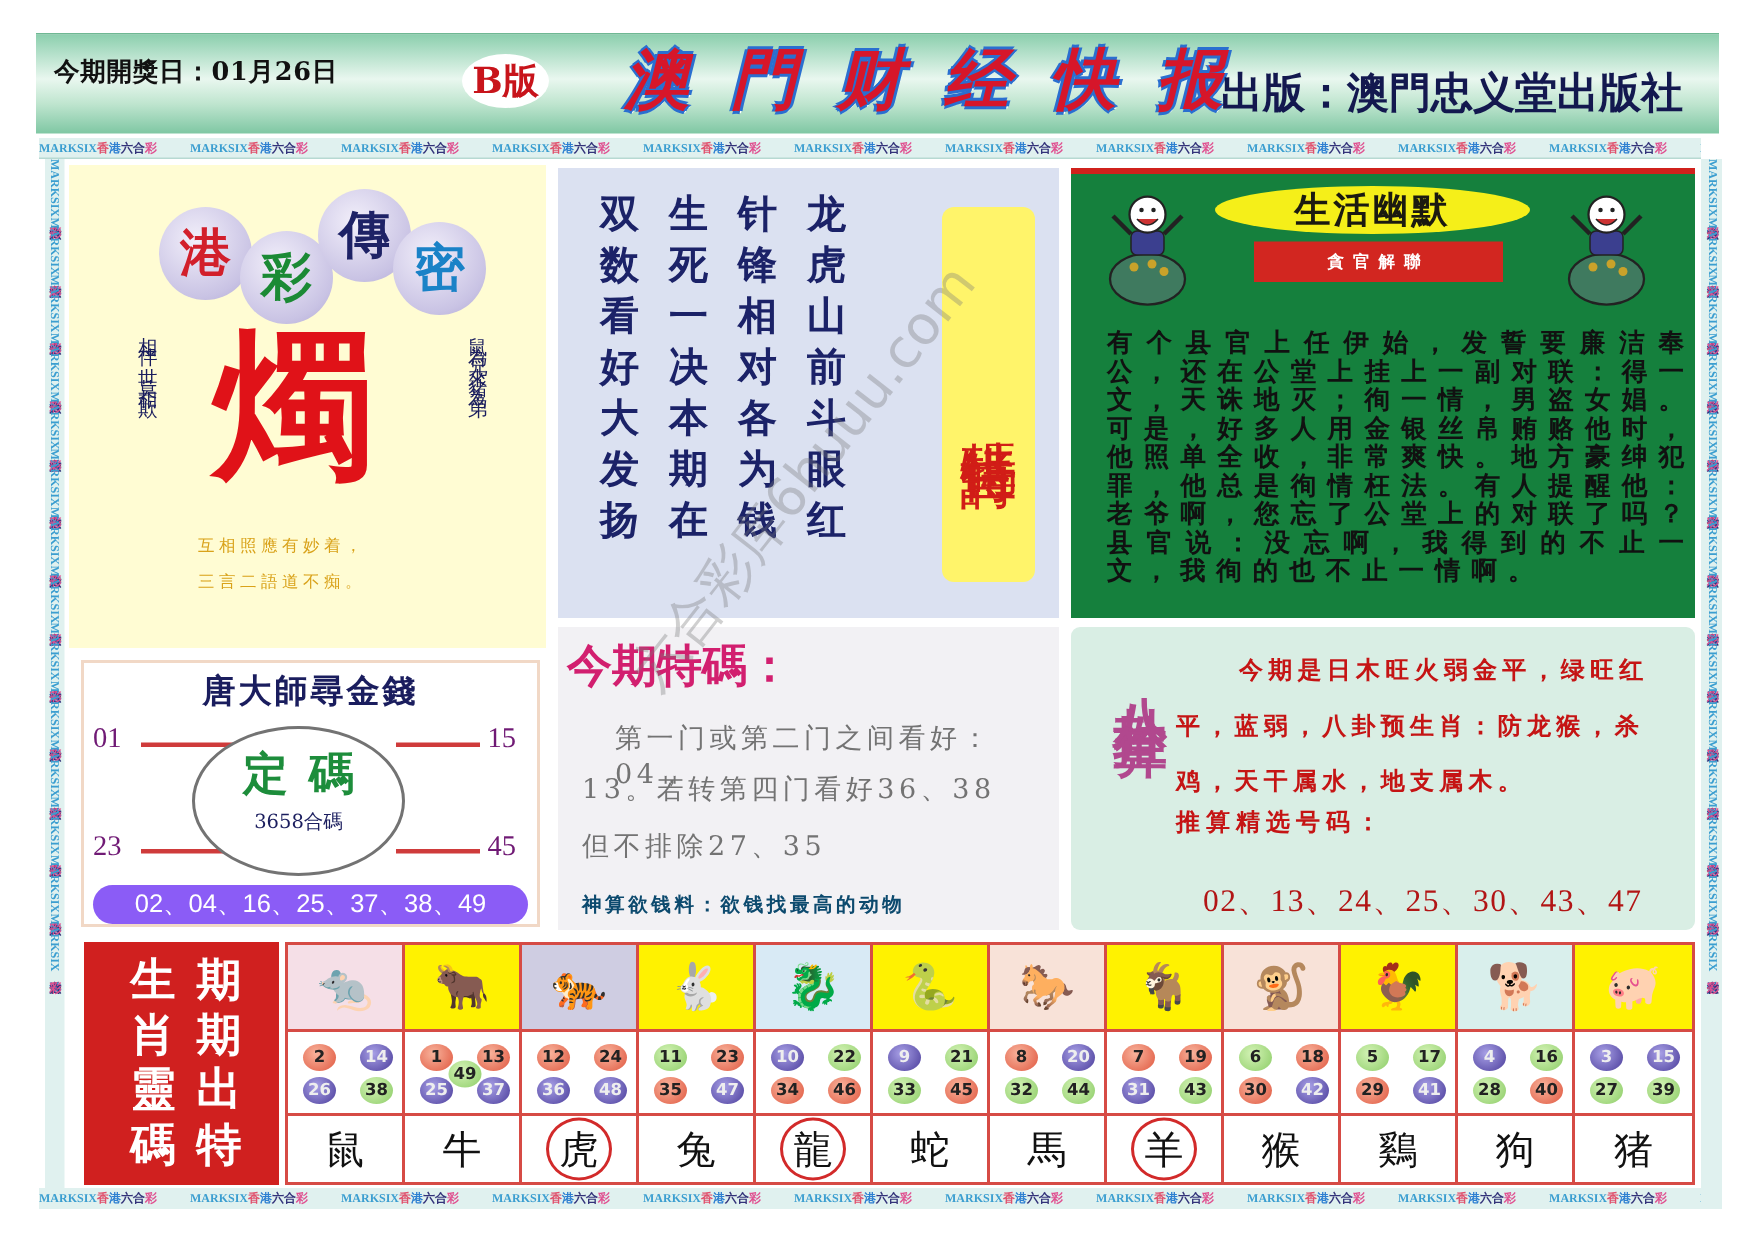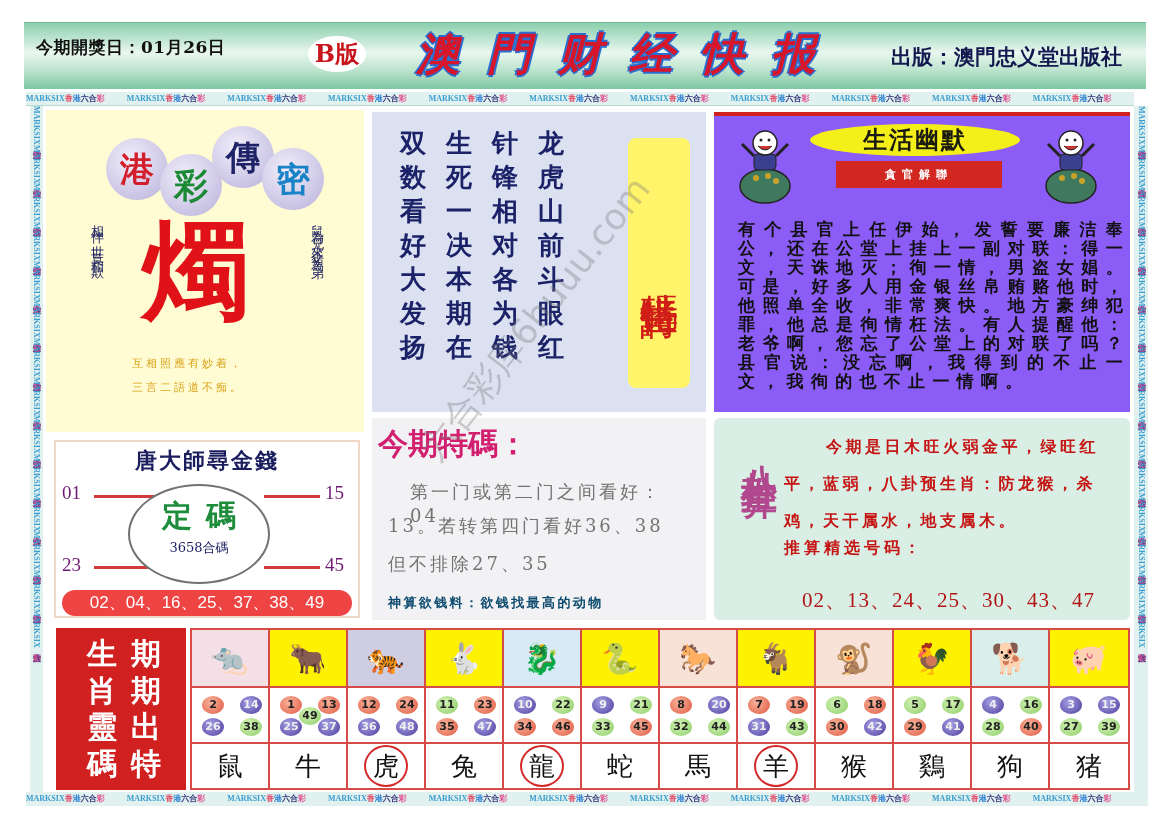--- a/index.html
+++ b/index.html
@@ -18,21 +18,21 @@
     background: #fff; color: #c8141b; font-size: 24px; font-weight: bold; text-align: center; line-height: 36px;
     font-family: "DejaVu Serif", serif;
   }
   .masthead { position: absolute; left: 392px; top: 4px; display: flex; gap: 27px; }
   .masthead span {
     font-size: 44px; font-weight: bold; color: #d6162a; line-height: 54px;
     font-family: "DejaVu Serif", serif;
     text-shadow: 2px 0 #2a6fd0, -2px 0 #2a6fd0, 0 2px #2a6fd0, 0 -2px #2a6fd0, 1px 1px #fff;
     font-style: italic;
   }
-  .publisher { position: absolute; right: 24px; top: 20px; font-size: 21px; font-weight: bold; color: #13184f; font-family: "DejaVu Sans", sans-serif; }
+  .publisher { position: absolute; right: 24px; top: 20px; font-size: 28px; font-weight: bold; color: #13184f; font-family: "DejaVu Sans", sans-serif; }
 
   
   .strip {
     position: absolute; background: #e0f1ef; color: #3aa3c9; font-size: 8px; font-weight: bold;
     overflow: hidden; white-space: nowrap; font-family: "Liberation Serif", serif;
   }
   .strip-top { left: 26px; top: 92px; width: 1108px; height: 14px; line-height: 14px; border-bottom: 1px solid #b7d9d2; }
   .strip-bottom { left: 26px; top: 792px; width: 1108px; height: 14px; line-height: 14px; }
   .strip-left { left: 30px; top: 106px; width: 13px; height: 686px; writing-mode: vertical-rl; line-height: 13px; }
   .strip-right { left: 1134px; top: 106px; width: 14px; height: 700px; writing-mode: vertical-rl; line-height: 14px; }
@@ -81,37 +81,37 @@
   .red-line { position: absolute; height: 3px; background: #cf3b3b; }
   .rl-1 { left: 38px; top: 53px; width: 66px; } .rl-2 { left: 208px; top: 53px; width: 56px; }
   .rl-3 { left: 38px; top: 124px; width: 66px; } .rl-4 { left: 208px; top: 124px; width: 56px; }
   .ding-oval {
     position: absolute; left: 72px; top: 42px; width: 142px; height: 100px; border: 2px solid #737373; border-radius: 50%;
     background: #fff; text-align: center;
   }
   .ding-title { display: block; margin-top: 10px; font-size: 30px; color: #1d8d3b; font-weight: bold; letter-spacing: 14px; padding-left: 14px; font-family: "DejaVu Serif", serif; }
   .ding-sub { display: block; margin-top: 2px; font-size: 13px; color: #1a1d5e; font-family: "DejaVu Serif", serif; }
   .num-pill {
-    position: absolute; left: 6px; top: 148px; width: 290px; height: 26px; background: #ef4444; border-radius: 14px;
+    position: absolute; left: 6px; top: 148px; width: 290px; height: 26px; background: #8b5cf6; border-radius: 14px;
     color: #fff; font-size: 17px; text-align: center; line-height: 26px; font-family: "Liberation Sans", sans-serif;
   }
 
   
   .panel-poem { position: absolute; left: 372px; top: 112px; width: 334px; height: 300px; background: #dbe1f1; }
   .poem-cols { position: absolute; left: 28px; top: 14px; display: flex; gap: 20px; }
   .poem-col { display: flex; flex-direction: column; }
   .poem-col span { font-size: 26px; font-weight: bold; color: #1b2268; line-height: 34px; font-family: "DejaVu Serif", serif; }
   .poem-tag {
     position: absolute; left: 256px; top: 26px; width: 62px; height: 250px; background: #fff46a; border-radius: 8px;
     writing-mode: vertical-rl; font-size: 38px; color: #d11d17; text-align: center; line-height: 62px; letter-spacing: 2px;
     font-family: "DejaVu Serif", serif; padding-top: 10px;
   }
 
   
-  .panel-humor { position: absolute; left: 714px; top: 112px; width: 416px; height: 300px; background: #8b5cf6; border-top: 4px solid #d0211c; }
+  .panel-humor { position: absolute; left: 714px; top: 112px; width: 416px; height: 300px; background: #15803d; border-top: 4px solid #d0211c; }
   .humor-title {
     position: absolute; left: 96px; top: 8px; width: 210px; height: 32px; border-radius: 50%; background: #f5ef19;
     text-align: center; line-height: 32px; font-size: 24px; font-weight: bold; color: #1b1a10; letter-spacing: 2px; font-family: "DejaVu Serif", serif;
   }
   .humor-sub {
     position: absolute; left: 122px; top: 45px; width: 166px; height: 27px; background: #d22620; color: #fff;
     text-align: center; line-height: 27px; font-size: 11px; font-weight: bold; letter-spacing: 6px; font-family: "DejaVu Serif", serif;
   }
   .mascot { position: absolute; top: 10px; width: 54px; height: 78px; }
   .mascot-l { left: 24px; } .mascot-r { left: 330px; }

